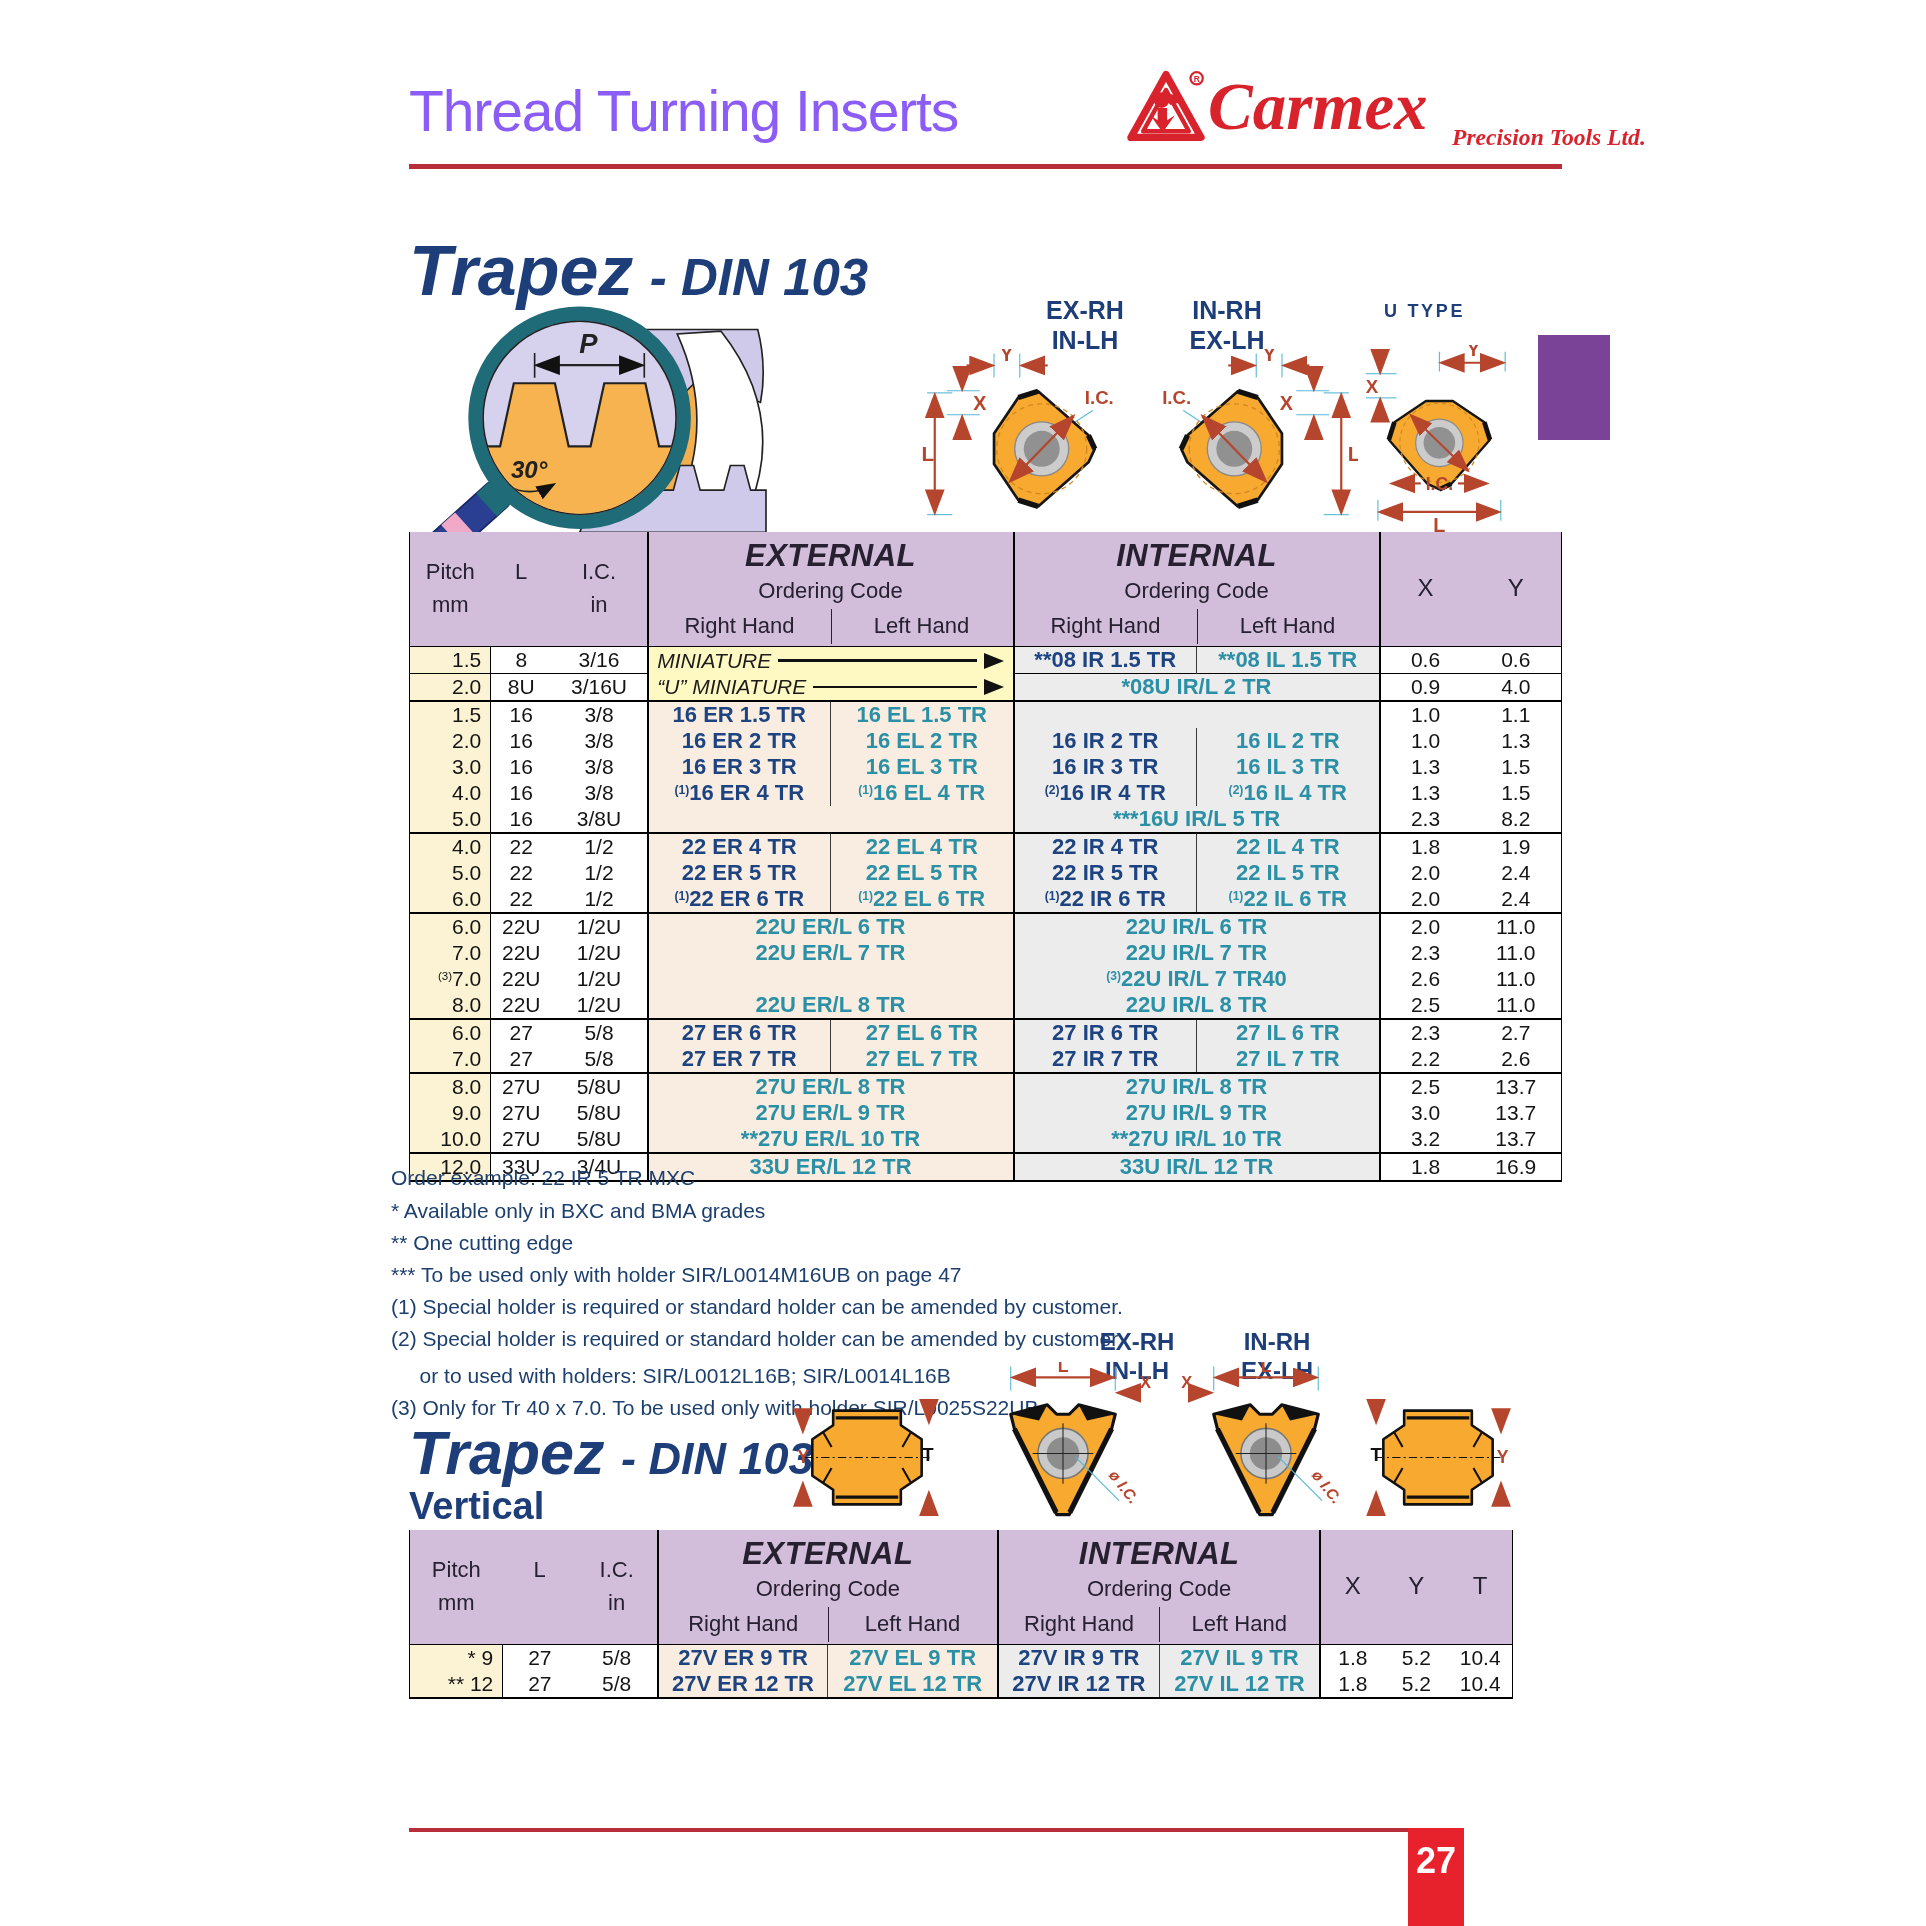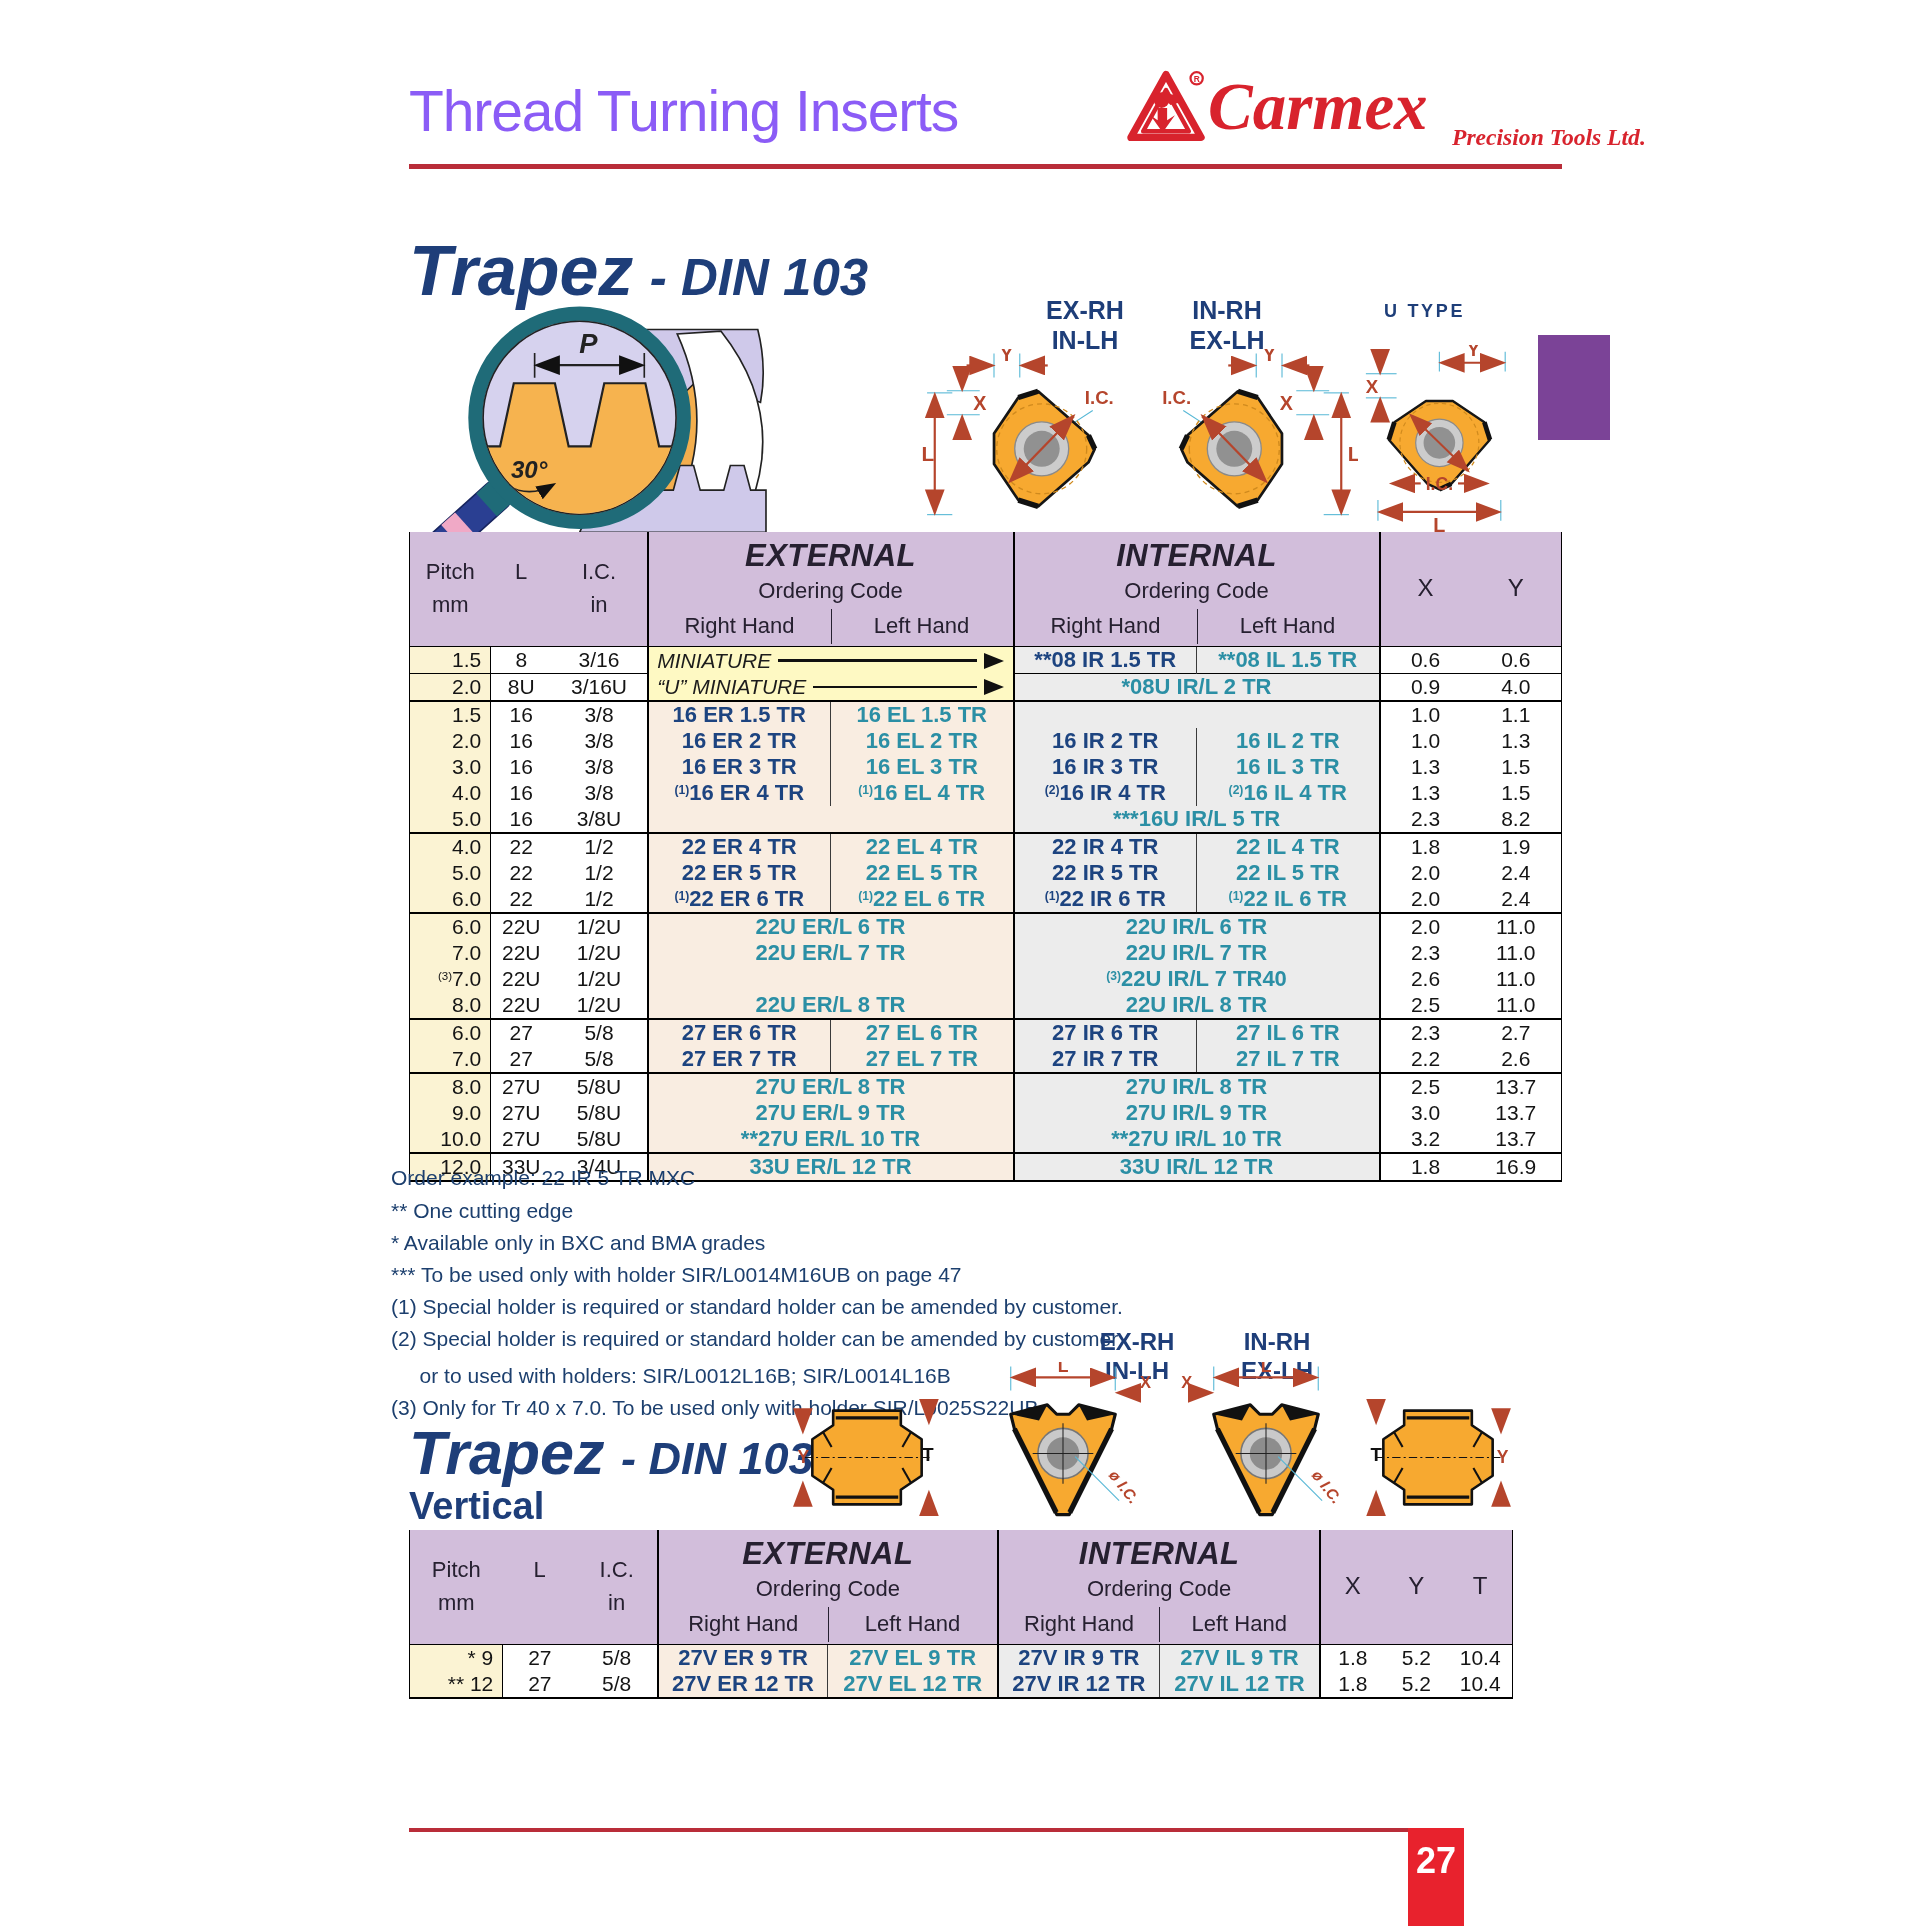--- a/index.html
+++ b/index.html
@@ -501,22 +501,22 @@
           <td class="code span-code bg-ext b-thick" colspan="2">33U ER/L 12 TR</td>
           <td class="code span-code bg-int b-thick" colspan="2">33U IR/L 12 TR</td>
           <td class="c-num b-thick">1.8</td>
           <td class="c-num">16.9</td>
         </tr>
       </tbody>
   </table>
 
   <div class="abs fn-block" style="left:391px;top:1167px" id="fn1">
     <div class="fn-oe">Order example: 22 IR 5 TR MXC</div>
-  <div class="fn-gap">** One cutting edge</div>
-      <div class="fn-gap">* Available only in BXC and BMA grades</div>
+  <div class="fn-gap">* Available only in BXC and BMA grades</div>
+      <div class="fn-gap">** One cutting edge</div>
       <div class="fn-gap">***  To be used only with holder SIR/L0014M16UB on page 47</div>
       <div class="fn-gap">(1) Special holder is required or standard holder can be amended by customer.</div>
       <div class="fn-gap2">(2) Special holder is required or standard holder can be amended by customer</div>
       <div class="fn-gap fn-indent">or to used with holders: SIR/L0012L16B; SIR/L0014L16B</div>
       <div class="fn-gap">(3) Only for Tr 40 x 7.0.  To be used only with holder SIR/L0025S22UB</div>
     </div>
 
   <div class="abs sec-head small" style="left:409px;top:1418px">
     <span class="t1">Trapez</span>
     <span class="t2">- DIN 103</span>

